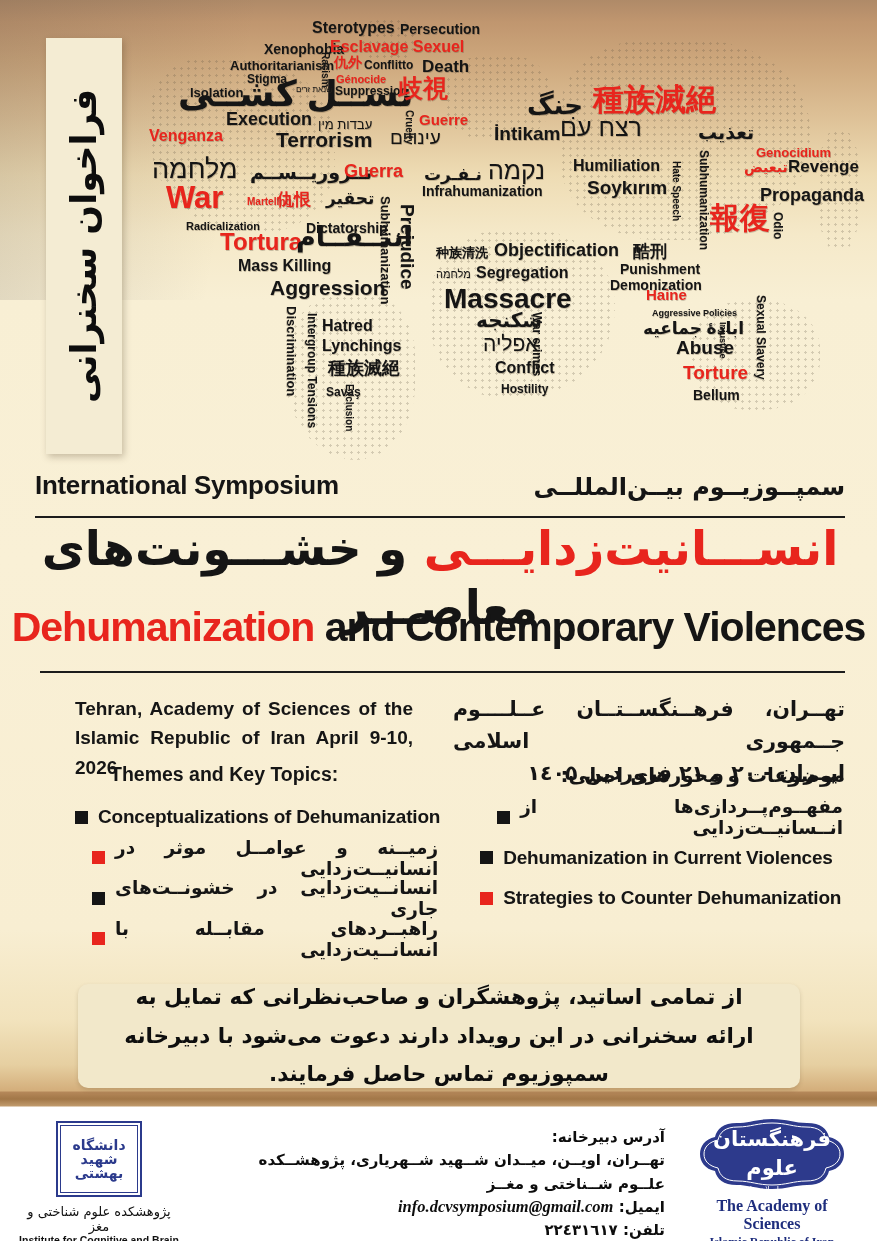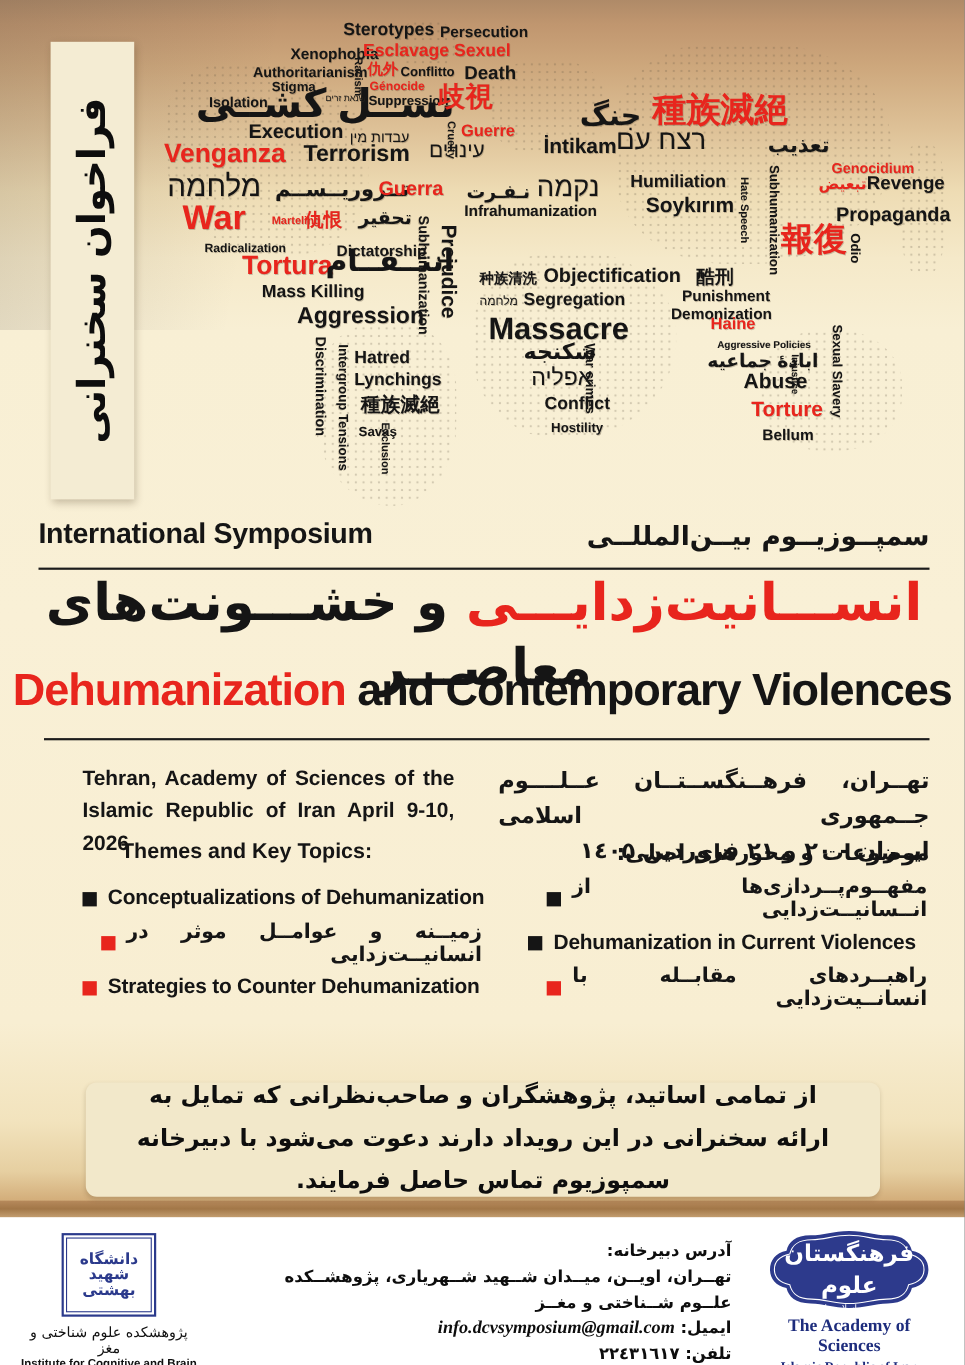--- a/index.html
+++ b/index.html
@@ -116,21 +116,21 @@
       <span class="w" dir="auto" style="left: 336px; top: 74px; font-size: 11px; color: rgb(232, 37, 29);">Génocide</span>
       <span class="w" dir="auto" style="left: 335px; top: 85px; font-size: 12px; color: rgb(21, 21, 21);">Suppression</span>
       <span class="w" dir="auto" style="left: 190px; top: 86px; font-size: 13px; color: rgb(21, 21, 21);">Isolation</span>
       <span class="w" dir="auto" style="left: 178px; top: 76px; font-size: 36px; color: rgb(21, 21, 21);">نســل کشــی</span>
       <span class="w" dir="auto" style="left: 398px; top: 76px; font-size: 25px; color: rgb(232, 37, 29);">歧視</span>
       <span class="w" dir="auto" style="left: 296px; top: 86px; font-size: 8px; color: rgb(21, 21, 21); font-weight: 400;">שנאת זרים</span>
       <span class="w" dir="auto" style="left: 226px; top: 110px; font-size: 18px; color: rgb(21, 21, 21);">Execution</span>
       <span class="w" dir="auto" style="left: 318px; top: 118px; font-size: 13px; color: rgb(21, 21, 21); font-weight: 400;">עבדות מין</span>
       <span class="w v" dir="auto" style="left: 414px; top: 110px; font-size: 10px; color: rgb(21, 21, 21);">Cruelty</span>
       <span class="w" dir="auto" style="left: 419px; top: 112px; font-size: 15px; color: rgb(232, 37, 29);">Guerre</span>
-      <span class="w" dir="auto" style="left: 149px; top: 128px; font-size: 24px; color: rgb(232, 37, 29);">Venganza</span>
+      <span class="w" dir="auto" style="left: 149px; top: 128px; font-size: 16px; color: rgb(232, 37, 29);">Venganza</span>
       <span class="w" dir="auto" style="left: 276px; top: 129px; font-size: 21px; color: rgb(21, 21, 21);">Terrorism</span>
       <span class="w" dir="auto" style="left: 390px; top: 128px; font-size: 19px; color: rgb(21, 21, 21); font-weight: 400;">עינויים</span>
       <span class="w" dir="auto" style="left: 527px; top: 92px; font-size: 26px; color: rgb(21, 21, 21);">جنگ</span>
       <span class="w" dir="auto" style="left: 593px; top: 84px; font-size: 31px; color: rgb(232, 37, 29);">種族滅絕</span>
       <span class="w" dir="auto" style="left: 494px; top: 124px; font-size: 19px; color: rgb(21, 21, 21);">İntikam</span>
       <span class="w" dir="auto" style="left: 560px; top: 115px; font-size: 25px; color: rgb(21, 21, 21); font-weight: 400;">רצח עם</span>
       <span class="w" dir="auto" style="left: 698px; top: 123px; font-size: 19px; color: rgb(21, 21, 21);">تعذیب</span>
       <span class="w" dir="auto" style="left: 756px; top: 146px; font-size: 13px; color: rgb(232, 37, 29);">Genocidium</span>
       <span class="w" dir="auto" style="left: 152px; top: 156px; font-size: 27px; color: rgb(21, 21, 21); font-weight: 400;">מלחמה</span>
       <span class="w" dir="auto" style="left: 250px; top: 163px; font-size: 19px; color: rgb(21, 21, 21);">تــروریــســم</span>
@@ -228,20 +228,24 @@
         <span class="t-fa-text" dir="rtl">مفهــوم‌پــردازی‌ها از انــسانیــت‌زدایی</span>
       </div>
       <div class="t-cell t-fa">
         <span class="marker" style="background: rgb(232, 37, 29);"></span>
         <span class="t-fa-text" dir="rtl">زمیــنه و عوامــل موثر در انسانیــت‌زدایی</span>
       </div>
       <div class="t-cell t-en">
         <span class="marker" style="background: rgb(21, 21, 21);"></span>
         <span class="t-en-text">Dehumanization in Current Violences</span>
       </div>
+      <div class="t-cell t-fa">
+        <span class="marker" style="background: rgb(21, 21, 21);"></span>
+        <span class="t-fa-text" dir="rtl">انسانــیت‌زدایی در خشونــت‌های جاری</span>
+      </div>
       <div class="t-cell t-en">
         <span class="marker" style="background: rgb(232, 37, 29);"></span>
         <span class="t-en-text">Strategies to Counter Dehumanization</span>
       </div>
       <div class="t-cell t-fa">
         <span class="marker" style="background: rgb(232, 37, 29);"></span>
         <span class="t-fa-text" dir="rtl">راهبــردهای مقابــله با انسانــیت‌زدایی</span>
       </div>
     </div>
 

